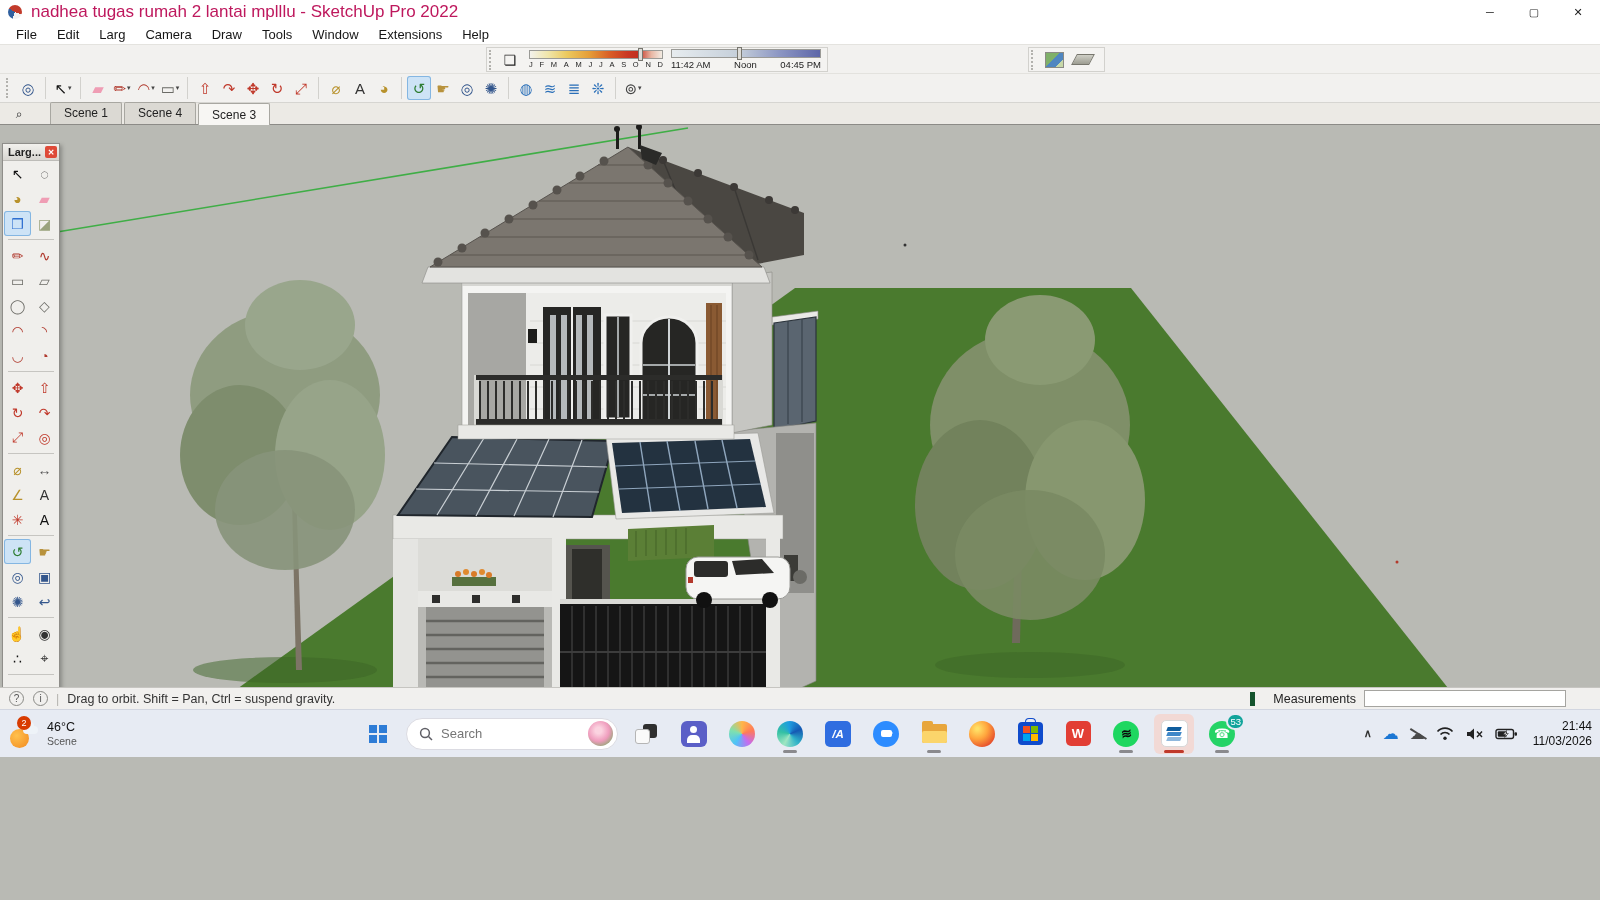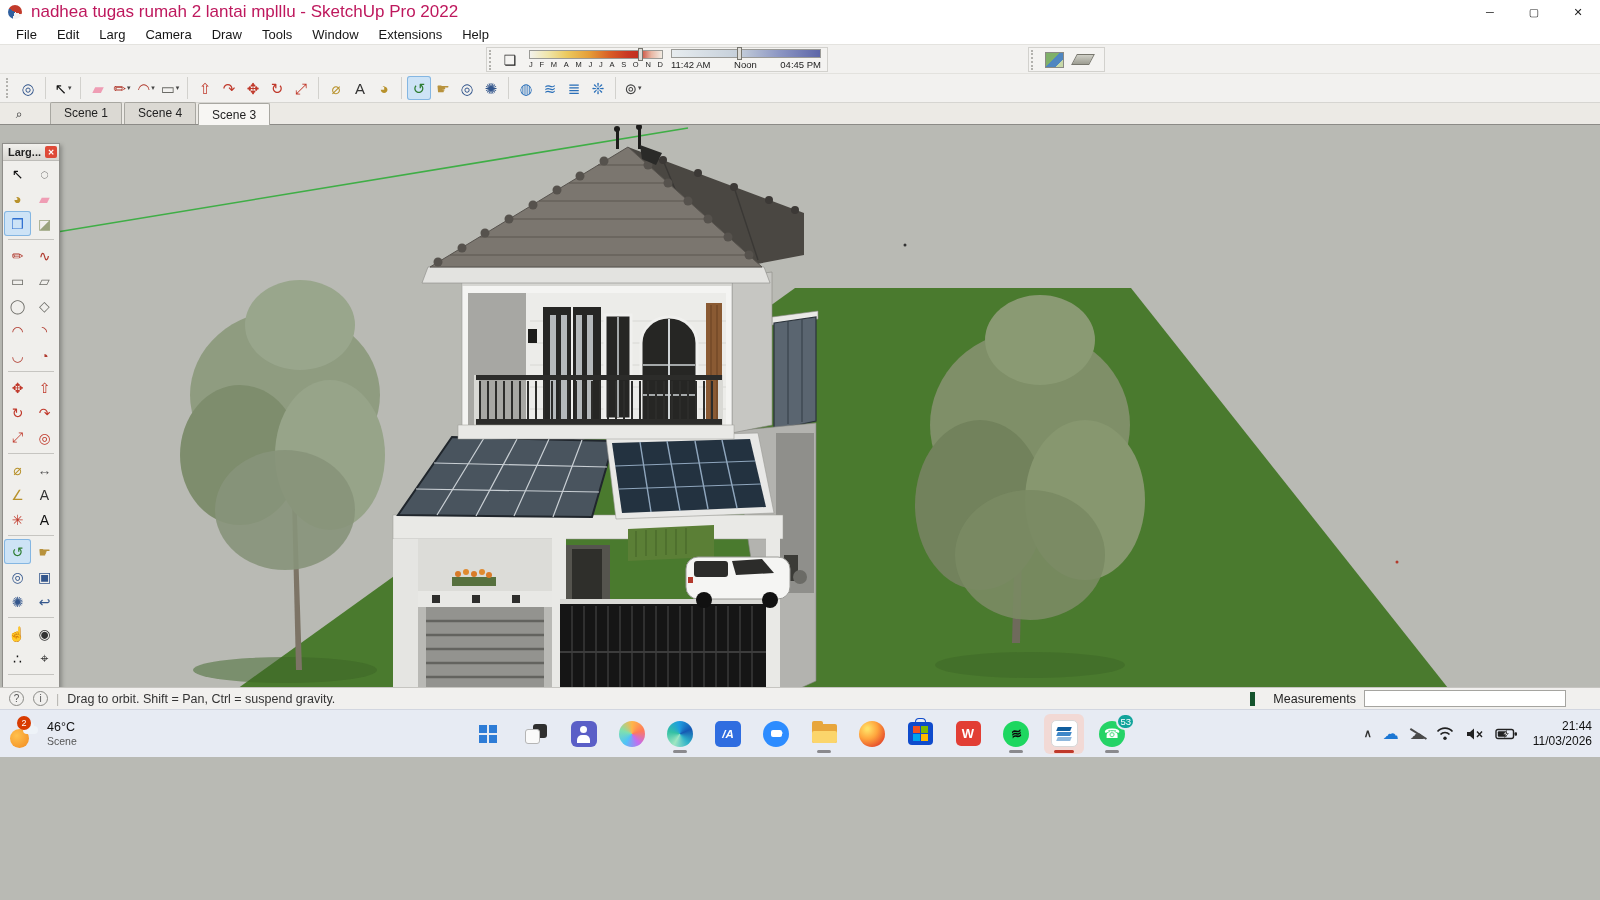--- a/index.html
+++ b/index.html
@@ -673,20 +673,28 @@
   </div>
   <div class="tb-center" id="tb-center">
       <div class="app">
         <span class="ic-start">
           <i></i>
           <i></i>
           <i></i>
           <i></i>
         </span>
       </div>
+      <div class="search-pill">
+        <svg width="14" height="14" viewBox="0 0 14 14">
+          <circle cx="6" cy="6" r="4.4" fill="none" stroke="#5f5f66" stroke-width="1.5"></circle>
+          <line x1="9.5" y1="9.5" x2="13" y2="13" stroke="#5f5f66" stroke-width="1.5"></line>
+        </svg>
+        <input placeholder="Search" style="">
+        <span class="ic-flower"></span>
+      </div>
       <div class="app">
         <span class="ic-tv">
           <i class="bk"></i>
           <i class="fr"></i>
         </span>
       </div>
       <div class="app">
         <span class="ic-teams">
           <i class="h"></i>
           <i class="b"></i>

